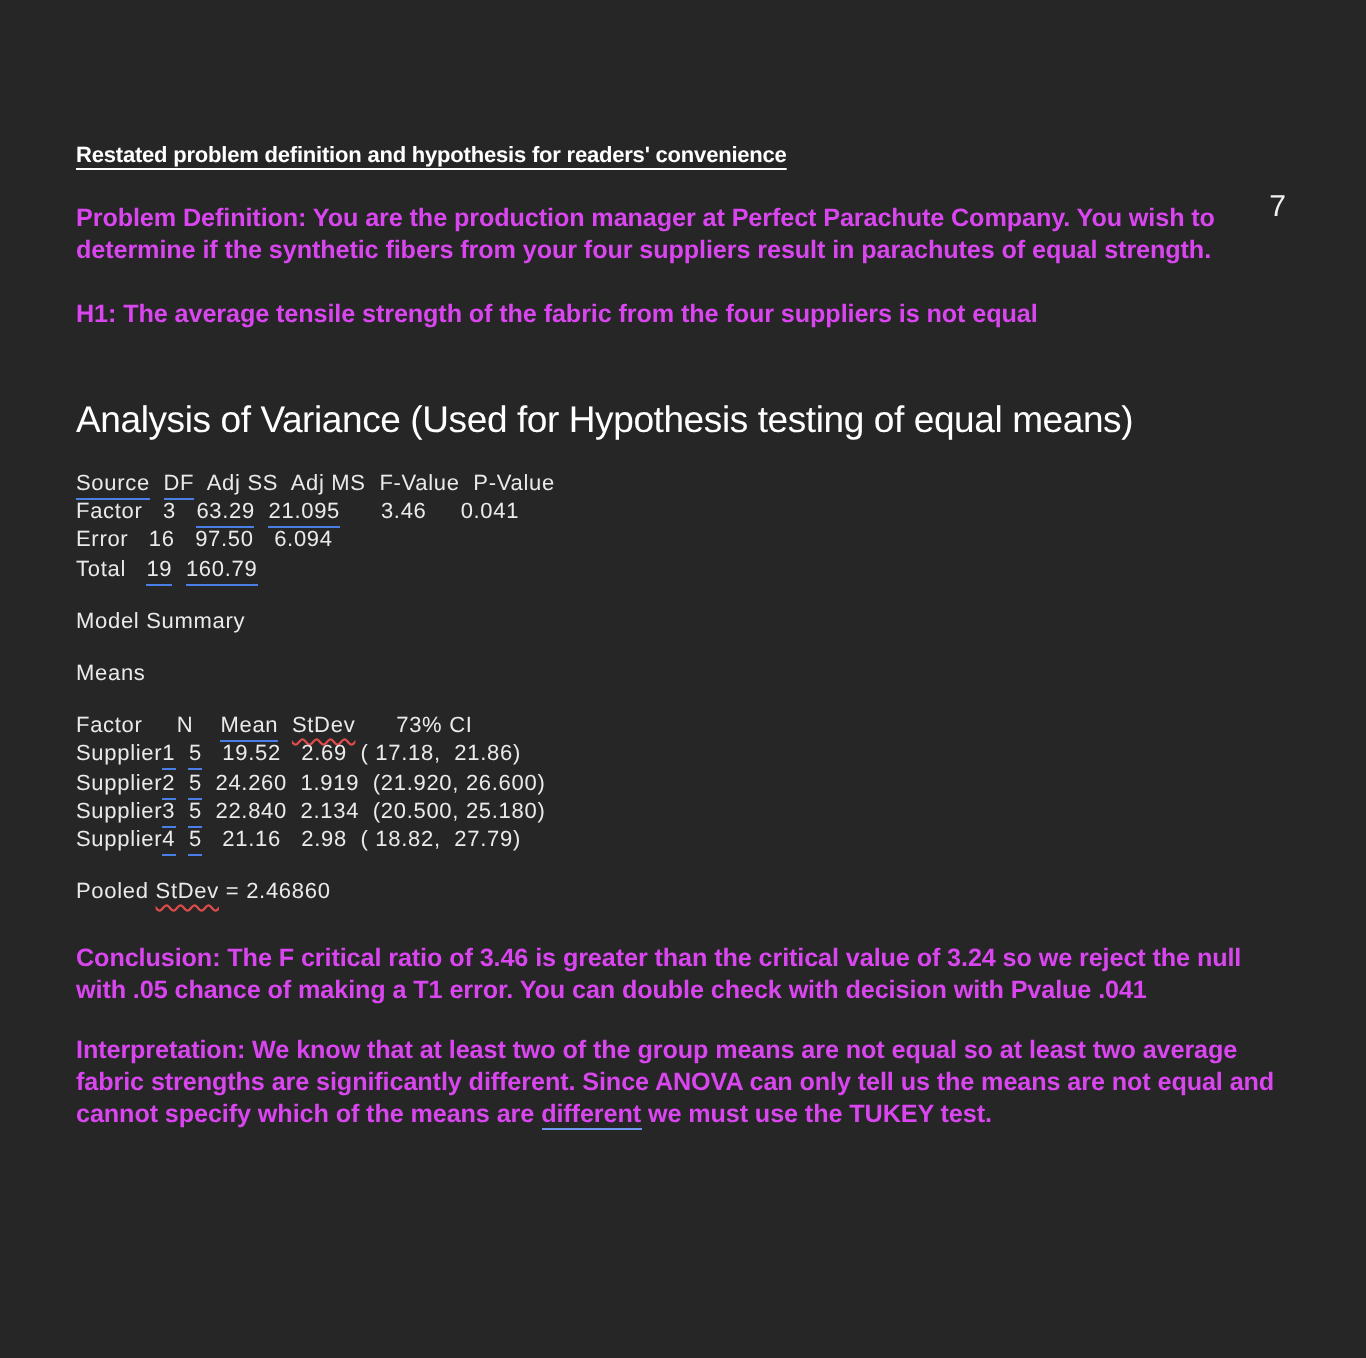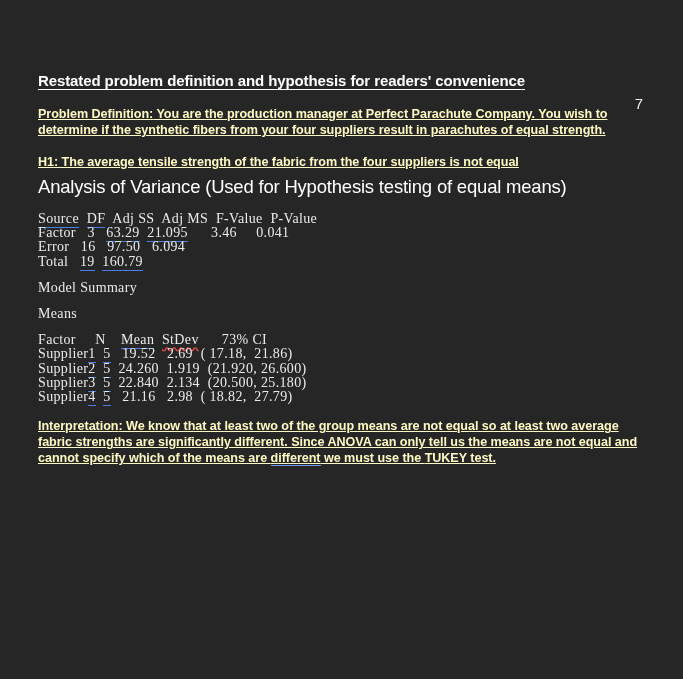--- a/index.html
+++ b/index.html
@@ -28,52 +28,51 @@
     position: absolute;
     top: 23px;
     right: 40px;
     font-size: 15px;
     color: #f0f0f0;
     font-family: "Liberation Sans", sans-serif;
   }
 
   .doc-heading {
     margin-top: 72px;
-    font-size: 15px;
+    font-size: 11px;
     font-weight: bold;
     text-decoration: underline;
     text-underline-offset: 3px;
     letter-spacing: -0.1px;
     color: #ffffff;
   }
 
   .para {
     font-size: 12.6px;
     font-weight: bold;
     line-height: 16px;
     letter-spacing: -0.05px;
-    color: #fef9c3;
-    text-decoration: underline;
+    color: #d946ef;
   }
   .para.spaced-top { margin-top: 17px; }
   .para.tight { margin-top: 16px; }
 
   .para .lead { font-weight: bold; }
 
   .section-title {
-    margin-top: 6px;
+    margin-top: 34px;
     font-size: 18.5px;
     font-weight: normal;
     color: #ffffff;
     letter-spacing: -0.2px;
   }
 
   pre.mono {
-    font-family: Liberation Serif, serif;
-    font-size: 14px;
+    font-family: Liberation Sans, sans-serif;
+    font-size: 11px;
     line-height: 14.2px;
     color: #eaeaea;
     margin: 0;
     white-space: pre;
     letter-spacing: 0.35px;
   }
   .mono-block { margin-top: 14px; }
   .mono-gap { margin-top: 12px; }
 
   
@@ -130,20 +129,26 @@
     </div>
 
   <div class="mono-gap">
       <pre class="mono"><span>Factor</span>     <span>N</span>    <span class="gram">Mean</span>  <span class="spell">StDev</span>      <span>73% CI</span>
 <span>Supplier<span class="gram">1</span>  <span class="gram">5</span></span>   <span>19.52</span>   <span>2.69</span>  <span>( 17.18,  21.86)</span>
 <span>Supplier<span class="gram">2</span>  <span class="gram">5</span></span>  <span>24.260</span>  <span>1.919</span>  <span>(21.920, 26.600)</span>
 <span>Supplier<span class="gram">3</span>  <span class="gram">5</span></span>  <span>22.840</span>  <span>2.134</span>  <span>(20.500, 25.180)</span>
 <span>Supplier<span class="gram">4</span>  <span class="gram">5</span></span>   <span>21.16</span>   <span>2.98</span>  <span>( 18.82,  27.79)</span></pre>
     </div>
 
+  <div class="mono-gap">
+      <pre class="mono">Pooled <span class="spell">StDev</span> = <span>2.46860</span></pre>
+    </div>
 
+  <div class="para concl">
+    <span class="lead">Conclusion:</span><span class="lead"> The F critical ratio of 3.46 is greater than the critical value of 3.24 so we reject the null with .05 chance of making a T1 error. You can double check with decision with Pvalue .041</span>
+  </div>
 
   <div class="para interp">
     <span class="lead">Interpretation</span><span class="lead">: We know that at least two of the group means are not equal so at least two average fabric strengths are significantly different. Since ANOVA can only tell us the means are not equal and cannot specify which of the means are </span><span class="lead gram-single">different</span><span class="lead"> we must use the </span><span class="lead">TUKEY test.</span>
   </div>
 
   <div class="tail-pad"></div>
 </div>
 
 </body></html>

